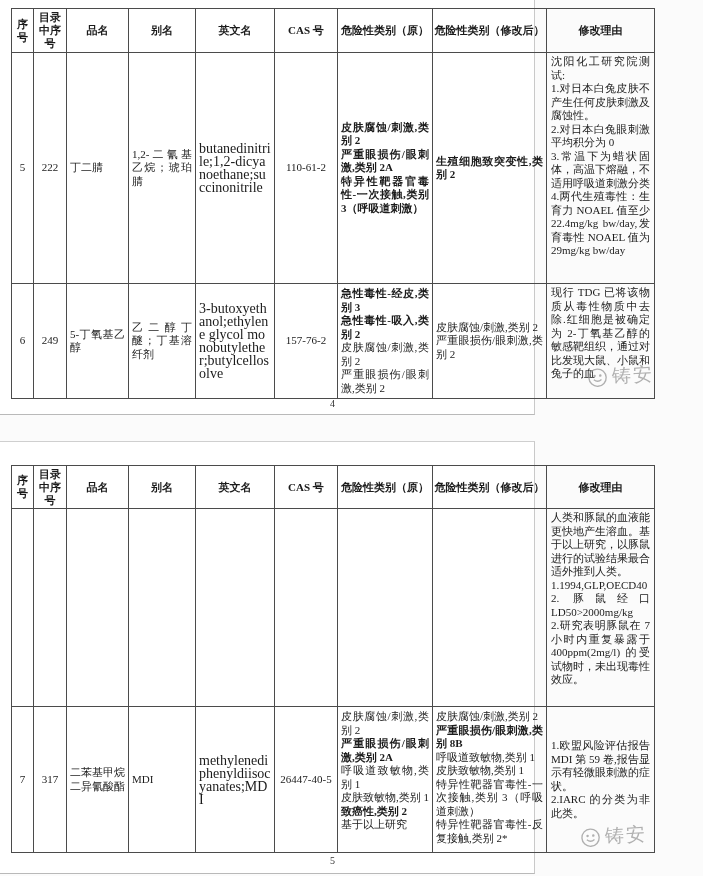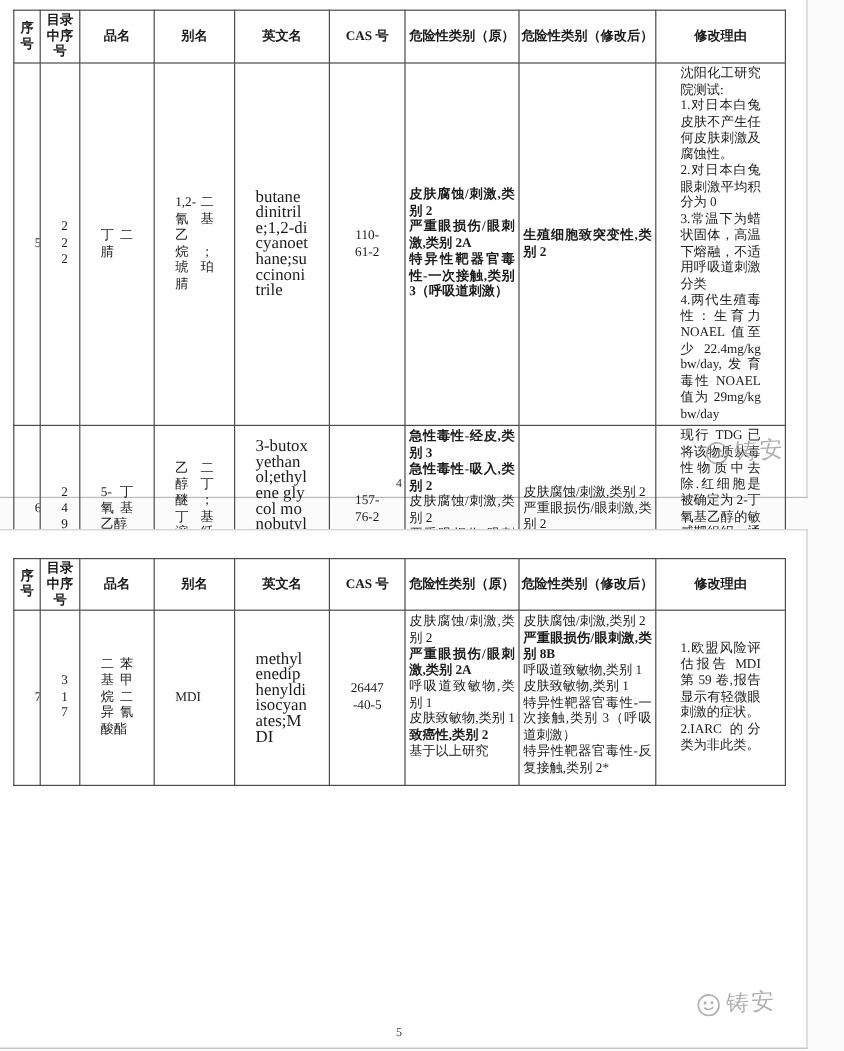--- a/index.html
+++ b/index.html
@@ -1,34 +1,34 @@
 <!DOCTYPE html>
 <html><head>
 <meta charset="utf-8">
 <style>
   *{box-sizing:border-box;margin:0;padding:0}
   html,body{width:703px;height:876px;overflow:hidden;background:#fbfbfb;
     font-family:"Liberation Serif","DejaVu Serif",serif;color:#1b1b1b}
-  .page{position:absolute;left:0;width:673px;background:#fff}
+  .page{position:absolute;left:0;width:535px;background:#fff}
   .page-4{top:0;height:415px;border-right:1px solid #c9c9c9;border-bottom:1px solid #b9b9b9}
   .page-5{top:441px;height:433px;border-top:1px solid #cfcfcf;border-right:1px solid #c9c9c9;border-bottom:1px solid #b9b9b9}
   table.doc{position:absolute;left:11px;width:643px;border-collapse:collapse;table-layout:fixed}
   .t1{top:8px}
   .t2{top:23px}
-  th,td{border:1px solid #4b4b4b;font-size:11px;line-height:13.5px;padding:2px 17px;
+  th,td{border:1px solid #4b4b4b;font-size:11px;line-height:13.5px;padding:2px 3px;
     vertical-align:middle;overflow:hidden;word-break:break-word}
   th{font-weight:bold;text-align:center;padding:1px;line-height:13px}
   .c{text-align:center}
   .vt{vertical-align:top}
   .just{text-align:justify}
   .eng{font-size:14px;line-height:13px;word-break:break-all;text-align:left}
   .hazard{padding:3px}
   .hz{display:block;text-align:justify}
   .b{font-weight:bold}
-  .reason{white-space:pre-line;text-align:justify;padding:2px 20px;line-height:13.5px}
+  .reason{white-space:pre-line;text-align:justify;padding:2px 4px;line-height:13.5px}
   .pagenum{position:absolute;left:11px;width:643px;text-align:center;font-size:10px;color:#333}
   .pn4{top:398px}
   .pn5{top:413px}
   .wm{position:absolute;display:flex;align-items:center;gap:3px;color:#9b9b9b;opacity:.78;
     font-size:19px;letter-spacing:2px;transform:rotate(-3deg);pointer-events:none;white-space:nowrap}
   .wm svg{width:23px;height:23px;flex:none}
   .wm1{left:586px;top:363px}
   .wm2{left:579px;top:381px}
 </style>
 </head>
@@ -131,20 +131,34 @@
       <th>序号</th>
       <th>目录中序号</th>
       <th>品名</th>
       <th>别名</th>
       <th>英文名</th>
       <th>CAS 号</th>
       <th>危险性类别（原）</th>
       <th>危险性类别（修改后）</th>
       <th>修改理由</th>
     </tr>
+    <tr style="height:198px">
+      <td></td>
+      <td></td>
+      <td></td>
+      <td></td>
+      <td></td>
+      <td></td>
+      <td></td>
+      <td></td>
+      <td class="reason vt">人类和豚鼠的血液能更快地产生溶血。基于以上研究，以豚鼠进行的试验结果最合适外推到人类。
+1.1994,GLP,OECD40
+2. 豚鼠经口 LD50&gt;2000mg/kg
+2.研究表明豚鼠在 7 小时内重复暴露于 400ppm(2mg/l) 的受试物时，未出现毒性效应。</td>
+    </tr>
     <tr style="height:146px">
       <td class="c">7</td>
       <td class="c">317</td>
       <td class="just">二苯基甲烷二异氰酸酯</td>
       <td>MDI</td>
       <td class="eng">methylenediphenyldiisocyanates;MDI</td>
       <td class="c">26447-40-5</td>
       <td class="hazard vt">
         <span class="hz">皮肤腐蚀/刺激,类别 2</span>
         <span class="hz b">严重眼损伤/眼刺激,类别 2A</span>

